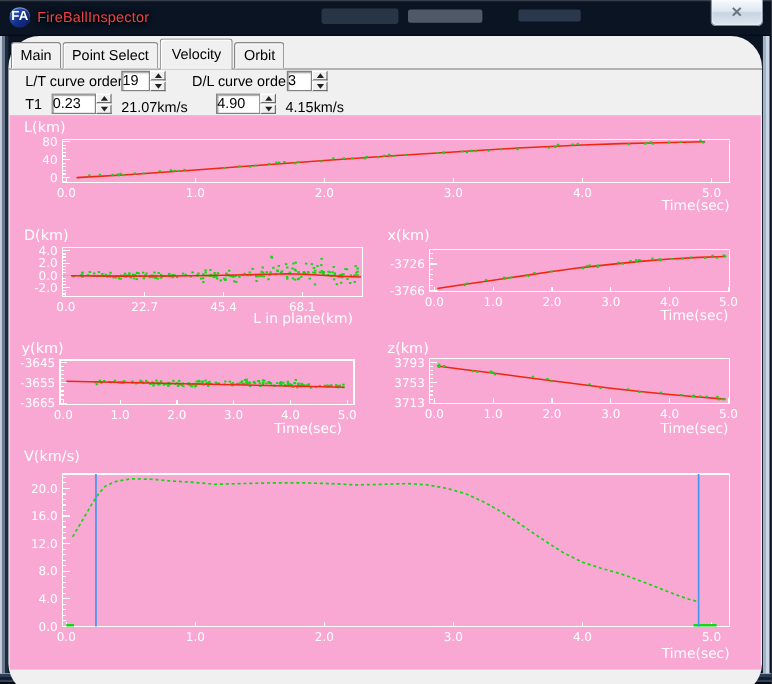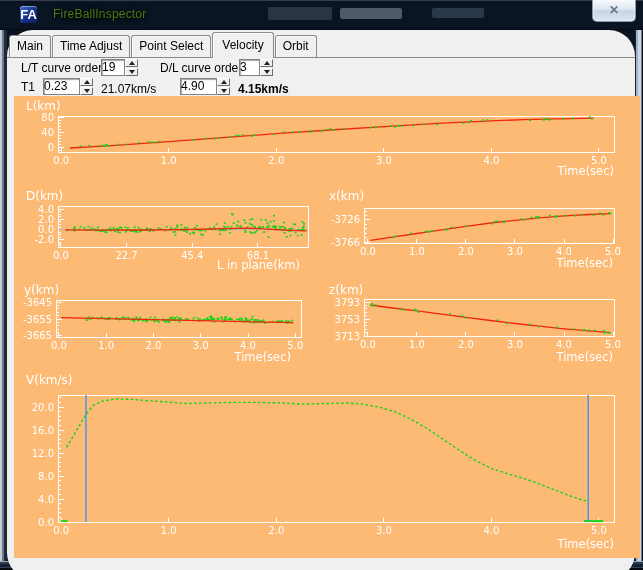--- a/index.html
+++ b/index.html
@@ -5,26 +5,26 @@
   html,body{margin:0;padding:0;background:#3a3a3a;font-family:"Liberation Sans",sans-serif;}
   .window{position:relative;width:643px;height:570px;background:#0b1422;overflow:hidden;}
   
   .titlebar{position:absolute;left:0;top:0;width:643px;height:30px;
     background:linear-gradient(90deg,#04070d 0%,#070d18 30%,#0d1728 44%,#27374f 52%,#5f7democ 0,#5f7490 58%,#91a4ba 68%,#bccbdc 80%,#dde7f2 90%,#eef4fa 100%);
     box-shadow:inset 0 1px 0 rgba(255,255,255,.18), inset 0 -1px 0 rgba(0,0,0,.45);}
   .ghost{position:absolute;border-radius:2px;}
   .g1{left:268px;top:7px;width:64px;height:13px;background:rgba(150,170,195,.22);}
   .g2{left:340px;top:8px;width:62px;height:11px;background:rgba(205,218,232,.35);}
   .g3{left:432px;top:8px;width:52px;height:10px;background:rgba(120,140,168,.30);}
-  .app-icon{position:absolute;left:20px;top:6px;width:17px;height:17px;border-radius:3px;
+  .app-icon{position:absolute;left:8px;top:6px;width:17px;height:17px;border-radius:8px;
     background:linear-gradient(135deg,#3f6fd0 0%,#14308a 55%,#0a1c56 100%);
-    color:#fff;font-size:13px;font-weight:bold;text-align:center;line-height:17px;
+    color:#fff;font-size:11px;font-weight:bold;text-align:center;line-height:17px;
     box-shadow:inset 0 1px 0 rgba(255,255,255,.4);}
-  .title-text{position:absolute;left:31px;top:7px;color:#4d7c0f;font-size:12px;
-    text-shadow:0 1px 3px #000,0 0 6px rgba(0,0,0,.8);letter-spacing:.2px;margin-left:22px;}
+  .title-text{position:absolute;left:31px;top:7px;color:#ef4444;font-size:12px;
+    text-shadow:0 1px 3px #000,0 0 6px rgba(0,0,0,.8);letter-spacing:.2px;}
   .close-btn{position:absolute;right:7px;top:0;width:42px;height:21px;
     background:linear-gradient(180deg,#f7fafd 0%,#dde6ef 45%,#c8d5e2 50%,#dbe5ef 100%);
     border:1px solid #8a99ad;border-top:none;border-radius:0 0 5px 5px;
     color:#697482;font-size:12px;font-weight:bold;text-align:center;line-height:20px;cursor:default;
     box-shadow:inset 0 0 2px #fff;}
   .frame-left{position:absolute;left:0;top:30px;bottom:0;width:7px;
     background:linear-gradient(90deg,#c6ccd6 0 2px,#6a7a90 2px 4px,#1e2939 4px 7px);}
   .frame-right{position:absolute;right:0;top:30px;bottom:0;width:8px;
     background:linear-gradient(90deg,#18222f 0 1px,#9fb2c6 1px 3px,#c9d6e4 3px 6px,#6d7e92 6px 7px,#0a111c 7px 8px);}
   .frame-bottom{position:absolute;left:0;bottom:0;width:643px;height:9px;
@@ -41,21 +41,21 @@
   .lbl{position:absolute;font-size:12px;color:#000;white-space:nowrap;}
   .field{position:absolute;height:17px;background:#fff;border:1px solid #828282;box-sizing:border-box;
     box-shadow:inset 1px 1px 1px rgba(0,0,0,.35);font-size:12px;color:#000;text-align:right;
     line-height:15px;padding-right:13px;}
   .spin{position:absolute;width:13px;height:17px;display:flex;flex-direction:column;justify-content:space-between;}
   .spin-btn{height:8px;background:#f0f0f0;border:1px solid;border-color:#fff #6d6d6d #6d6d6d #fff;
     display:flex;align-items:center;justify-content:center;box-sizing:border-box;}
   .arr-up{width:0;height:0;border-left:3px solid transparent;border-right:3px solid transparent;border-bottom:4px solid #222;}
   .arr-dn{width:0;height:0;border-left:3px solid transparent;border-right:3px solid transparent;border-top:4px solid #222;}
   
-  .canvas{position:absolute;left:1px;top:66px;width:626px;height:462px;background:#fdba74;margin-left:6px;}
+  .canvas{position:absolute;left:1px;top:66px;width:626px;height:462px;background:#f9a8d4;}
   svg text{fill:#ffffff;font-family:"DejaVu Sans","Liberation Sans",sans-serif;}
 </style>
 </head>
 <body>
 
 <div class="window">
 
   <div class="titlebar">
     <div class="ghost g1"></div>
     <div class="ghost g2"></div>
@@ -68,21 +68,20 @@
   </div>
 
   <div class="frame-left"></div>
   <div class="frame-right"></div>
   <div class="frame-bottom"></div>
 
   <div class="body">
     <div class="page-line"></div>
     <div class="tabbar">
       <div class="tab">Main</div>
-      <div class="tab">Time Adjust</div>
       <div class="tab">Point Select</div>
       <div class="tab active">Velocity</div>
       <div class="tab">Orbit</div>
     </div>
 
     <div class="lbl" style="left:14px;top:31px;">L/T curve order</div>
     <div class="field" style="left:94px;top:29px;width:24px;">19</div>
     <div class="spin" style="left:118px;top:29px;">
       <div class="spin-btn">
           <span class="arr-up"></span>
@@ -116,21 +115,21 @@
     <div class="lbl" style="left:156px;top:50px;margin-left:24px;">T2</div>
     <div class="field" style="left:173px;top:48px;width:37px;">4.90</div>
     <div class="spin" style="left:210px;top:48px;">
       <div class="spin-btn">
           <span class="arr-up"></span>
         </div>
       <div class="spin-btn">
           <span class="arr-dn"></span>
         </div>
     </div>
-    <div class="lbl" style="left:231px;top:52px;font-weight:bold;">4.15km/s</div>
+    <div class="lbl" style="left:231px;top:52px;">4.15km/s</div>
 
     <div class="canvas">
       <svg width="626" height="462" viewBox="0 0 626 462">
           <g>
             <text x="12" y="14" font-size="12">L(km)</text>
             <rect x="44" y="20" width="556" height="36" fill="none" stroke="#ffffff" shape-rendering="crispEdges"></rect>
             <line x1="44" y1="54.9875" x2="47" y2="54.9875" stroke="#ffffff" shape-rendering="crispEdges"></line>
             <line x1="44" y1="51.9875" x2="47" y2="51.9875" stroke="#ffffff" shape-rendering="crispEdges"></line>
             <line x1="44" y1="48.9875" x2="47" y2="48.9875" stroke="#ffffff" shape-rendering="crispEdges"></line>
             <line x1="44" y1="45.9875" x2="47" y2="45.9875" stroke="#ffffff" shape-rendering="crispEdges"></line>

